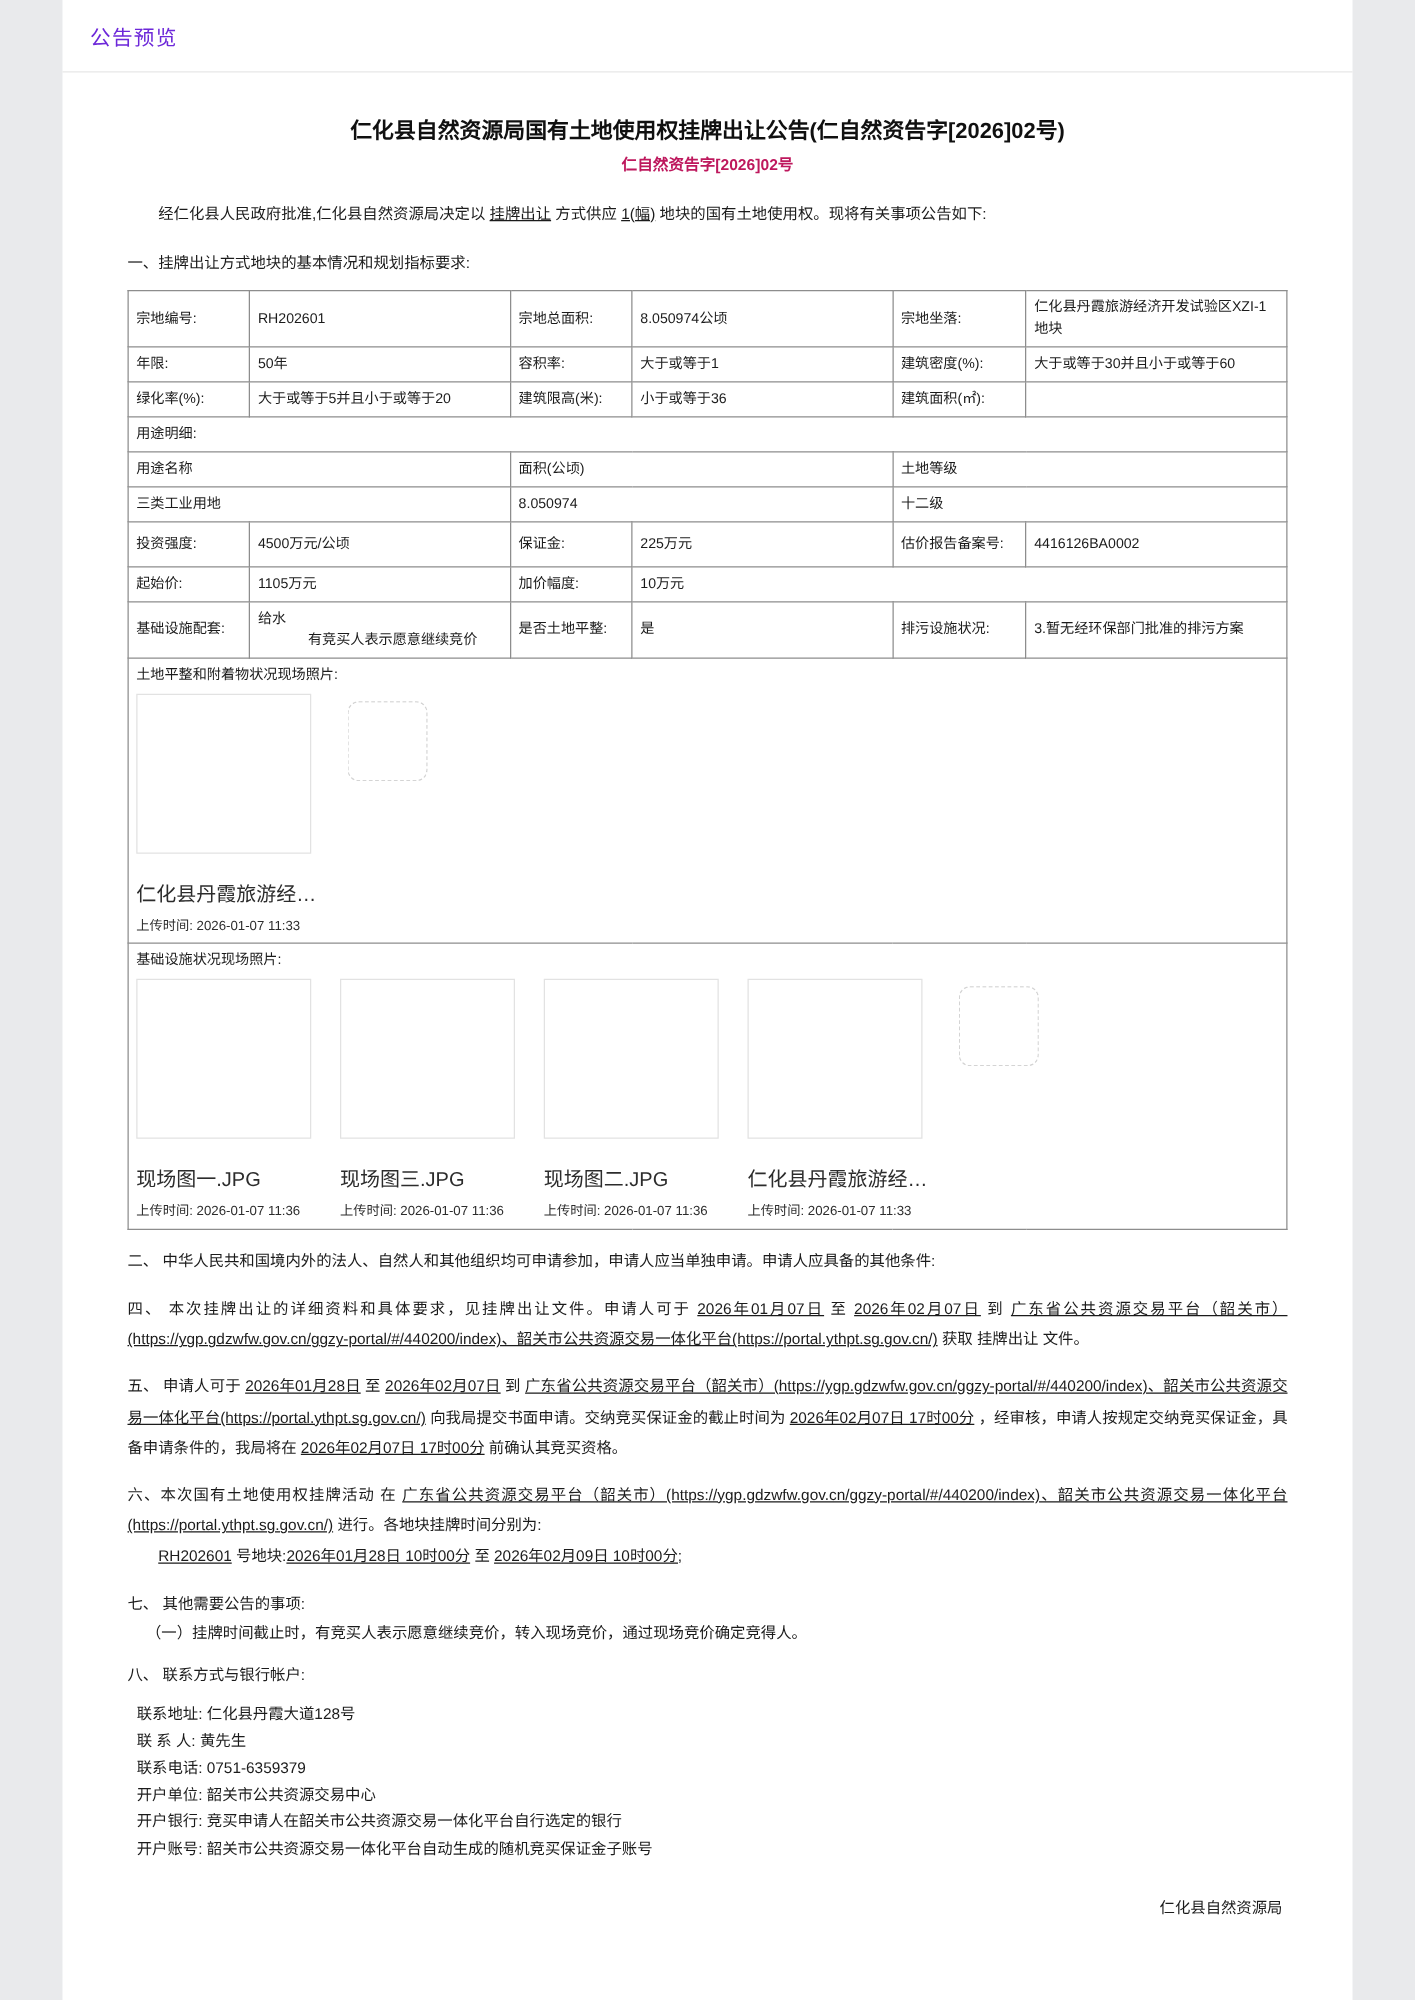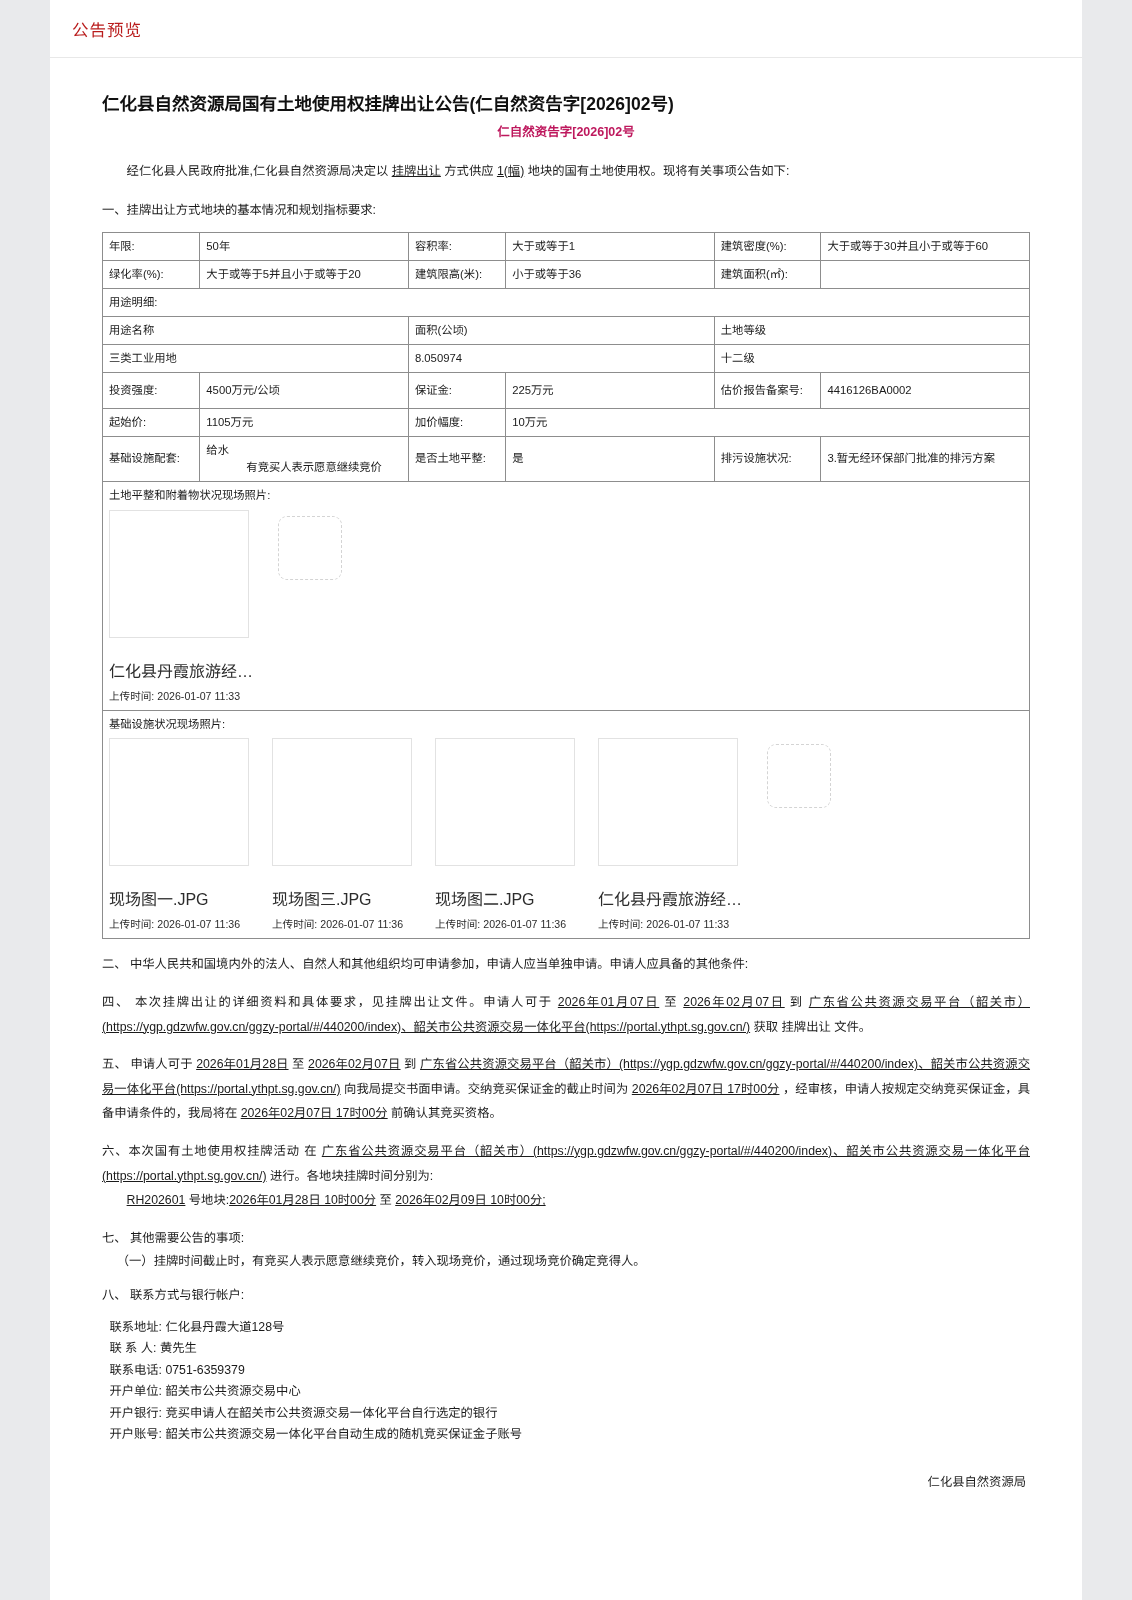--- a/index.html
+++ b/index.html
@@ -21,32 +21,32 @@
   
   .preview-header {
     height: 58px;
     display: flex;
     align-items: center;
     padding-left: 22px;
     border-bottom: 1px solid #e8e8e8;
   }
   .preview-header .title {
     font-size: 16.5px;
-    color: #b91c1c;
+    color: #6d28d9;
     letter-spacing: 1px;
   }
 
   
   .doc {
     padding: 22px 52px 0 52px;
     color: #1b1b1b;
   }
 
   .doc-title {
-    text-align: left;
+    text-align: center;
     font-size: 17.5px;
     font-weight: bold;
     line-height: 1.4;
     margin: 12px 0 4px 0;
     color: #101010;
   }
   .doc-subtitle {
     text-align: center;
     font-size: 12.5px;
     font-weight: bold;
@@ -185,20 +185,28 @@
       <colgroup>
         <col style="width:10.5%">
           <col style="width:22.5%">
         <col style="width:10.5%">
           <col style="width:22.5%">
         <col style="width:11.5%">
           <col style="width:22.5%">
       </colgroup>
       <tbody>
         <tr>
+          <td class="lbl">宗地编号:</td>
+          <td>RH202601</td>
+          <td class="lbl">宗地总面积:</td>
+          <td>8.050974公顷</td>
+          <td class="lbl">宗地坐落:</td>
+          <td>仁化县丹霞旅游经济开发试验区XZI-1地块</td>
+        </tr>
+        <tr>
           <td class="lbl">年限:</td>
           <td>50年</td>
           <td class="lbl">容积率:</td>
           <td>大于或等于1</td>
           <td class="lbl">建筑密度(%):</td>
           <td>大于或等于30并且小于或等于60</td>
         </tr>
         <tr>
           <td class="lbl">绿化率(%):</td>
           <td>大于或等于5并且小于或等于20</td>

